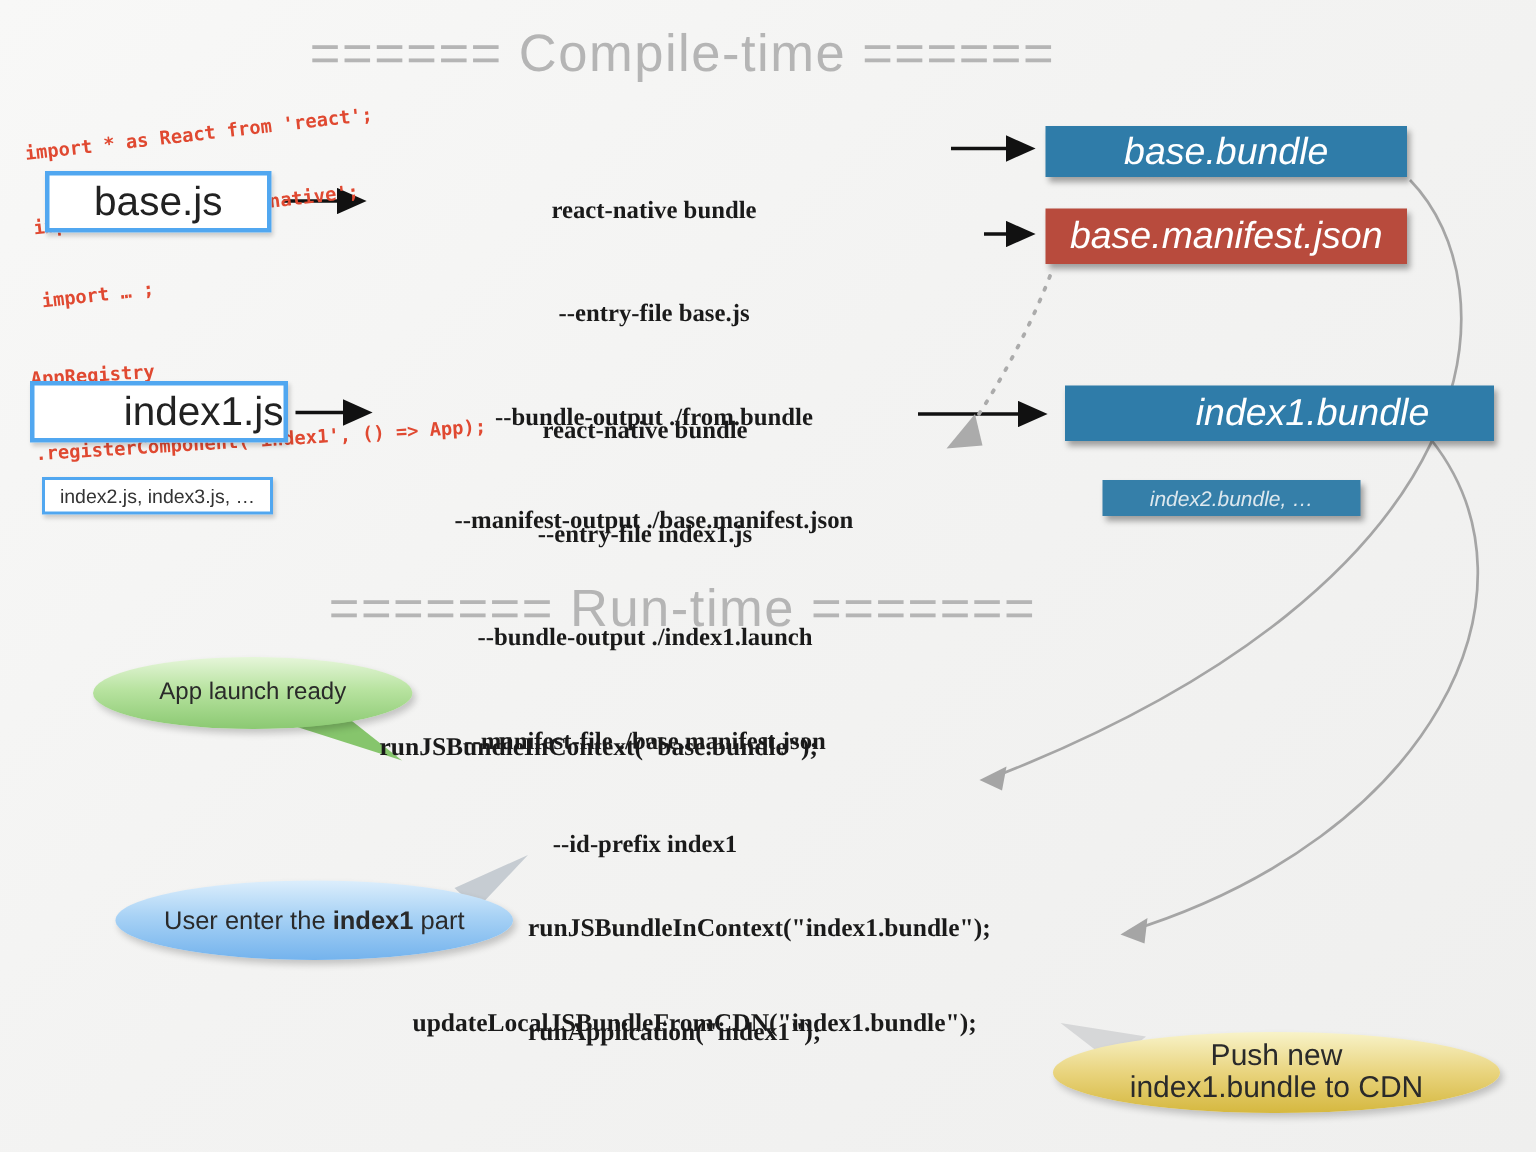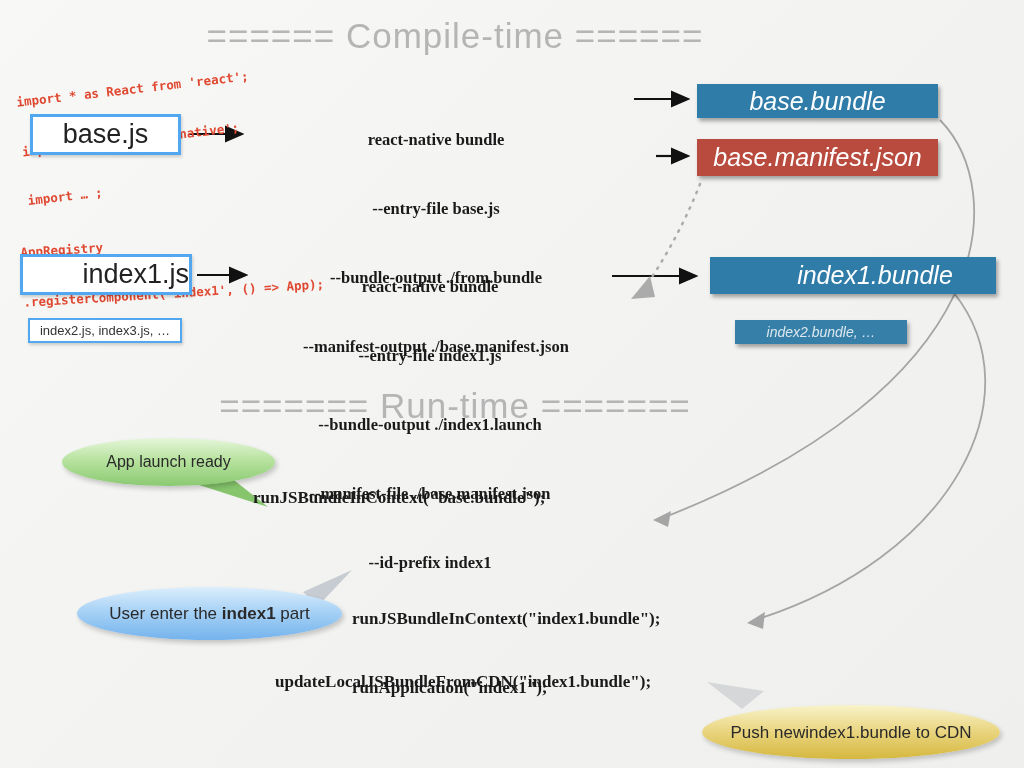--- a/index.html
+++ b/index.html
@@ -46,23 +46,23 @@
   #code-run-index1{left:352px; top:561px;}
   #code-update{left:275px; top:670px;}
   .bubble{
     border-radius:50%; display:flex; align-items:center; justify-content:center;
     box-shadow:2px 3px 5px rgba(0,0,0,0.2); color:#2a2a2a; white-space:nowrap;
   }
   #bubble-green{left:62px; top:438px; width:213px; height:48px; font-size:16px;
     background:linear-gradient(180deg,#e6f6da 0%,#b8e3a0 45%,#8bc972 100%);}
   #bubble-blue{left:77px; top:587px; width:265px; height:53px; font-size:17px;
     background:linear-gradient(180deg,#dceefc 0%,#a8d2f5 45%,#74b3ed 100%);}
-  #bubble-yellow{left:702px; top:688px; width:298px; height:54px; font-size:17px;
-    line-height:21px; flex-direction:row; text-align:center;
-    background:linear-gradient(180deg,#f8f3c9 0%,#e9d47e 50%,#d5b83f 100%);margin-top:17px;}
+  #bubble-yellow{left:702px; top:688px; width:298px; height:54px; font-size:20px;
+    line-height:21px; flex-direction:column; text-align:center;
+    background:linear-gradient(180deg,#f8f3c9 0%,#e9d47e 50%,#d5b83f 100%);}
   svg.overlay{position:absolute; left:0; top:0; z-index:0;}
   .layer{z-index:1;}
 </style>
 </head>
 <body>
 
 <div id="slide">
 
   <svg class="overlay" width="1024" height="768" viewBox="0 0 1024 768">
     <defs>

